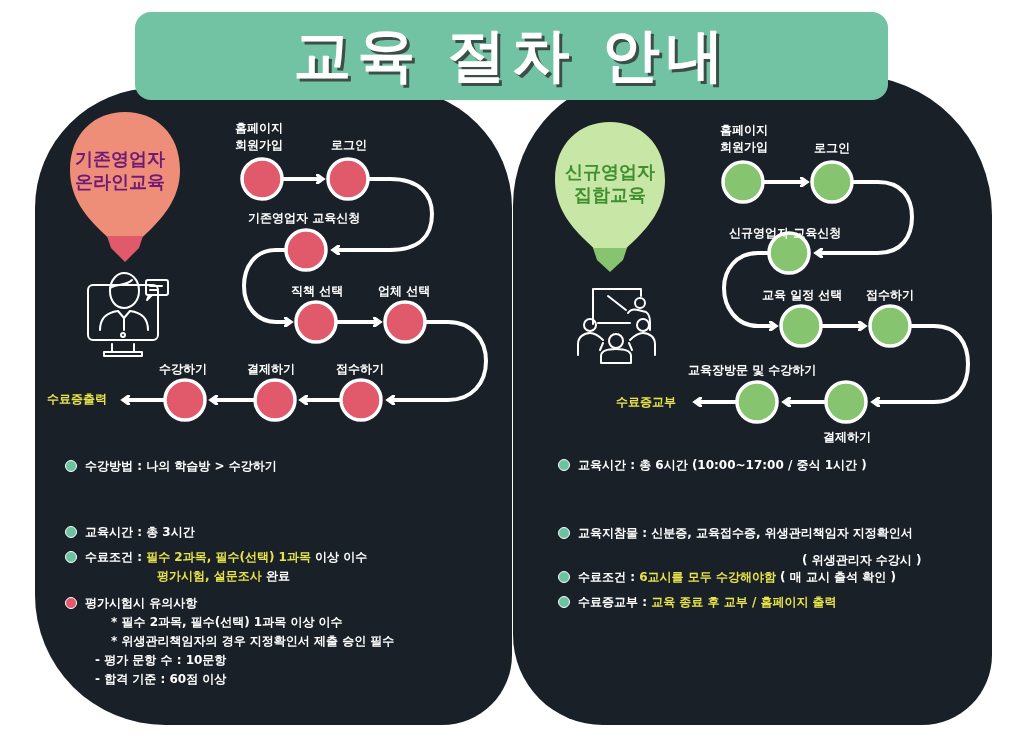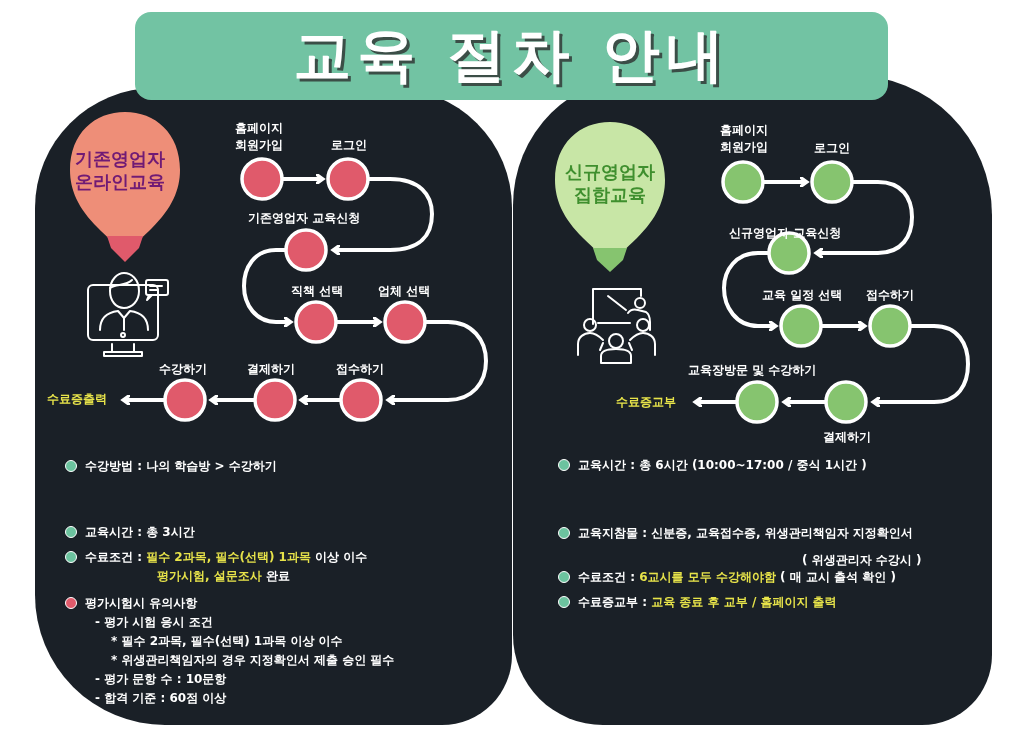--- a/index.html
+++ b/index.html
@@ -159,21 +159,20 @@
 </div>
 <div class="info" style="left:65px; top:523px;">
   <span class="dot green"></span><span>교육시간 :</span> <span>총 3시간</span>
 </div>
 <div class="info" style="left:65px; top:548px;">
   <div><span class="dot green"></span><span>수료조건 :</span> <span class="yellow">필수 2과목, 필수(선택) 1과목</span><span> 이상 이수</span></div>
   <div style="padding-left:92px;"><span class="yellow">평가시험, 설문조사</span><span> 완료</span></div>
 </div>
 <div class="info" style="left:65px; top:594px;">
   <div><span class="dot red"></span><span>평가시험시 유의사항</span></div>
-  <div class="sub">- 평가 시험 응시 조건</div>
   <div class="sub2">* 필수 2과목, 필수(선택) 1과목 이상 이수</div>
   <div class="sub2">* 위생관리책임자의 경우 지정확인서 제출 승인 필수</div>
   <div class="sub">- 평가 문항 수 : 10문항</div>
   <div class="sub">- 합격 기준 : 60점 이상</div>
 </div>
 
 <div class="info" style="left:558px; top:456px;">
   <span class="dot green"></span><span>교육시간 :</span> <span>총 6시간 (10:00~17:00 / 중식 1시간 )</span>
 </div>
 <div class="info" style="left:558px; top:524px;">

